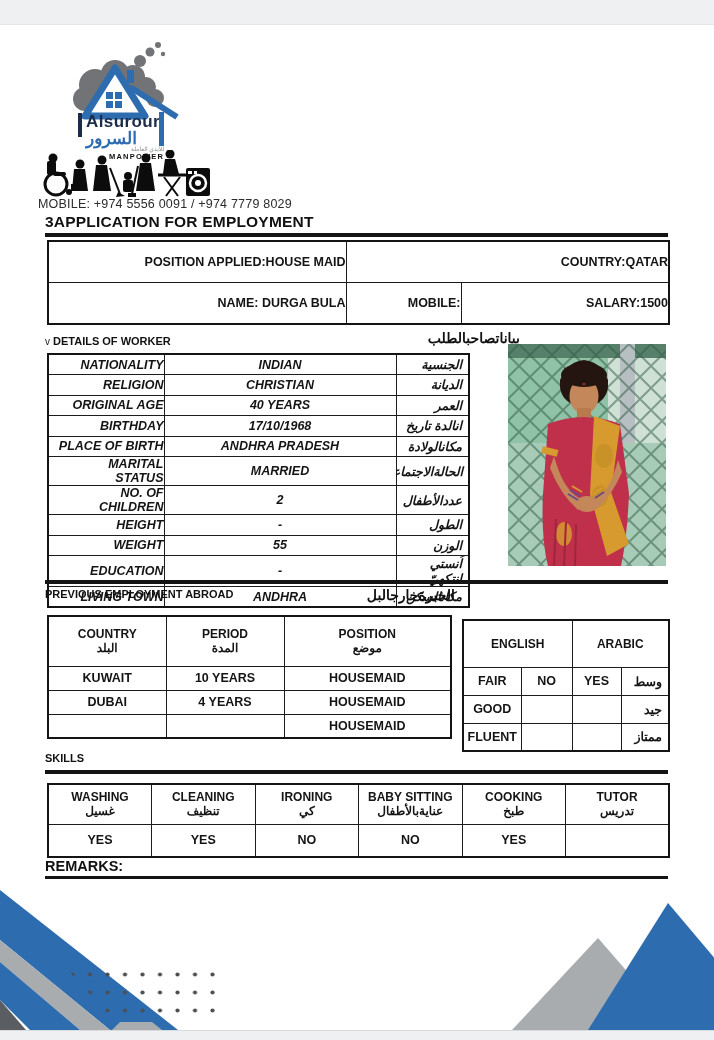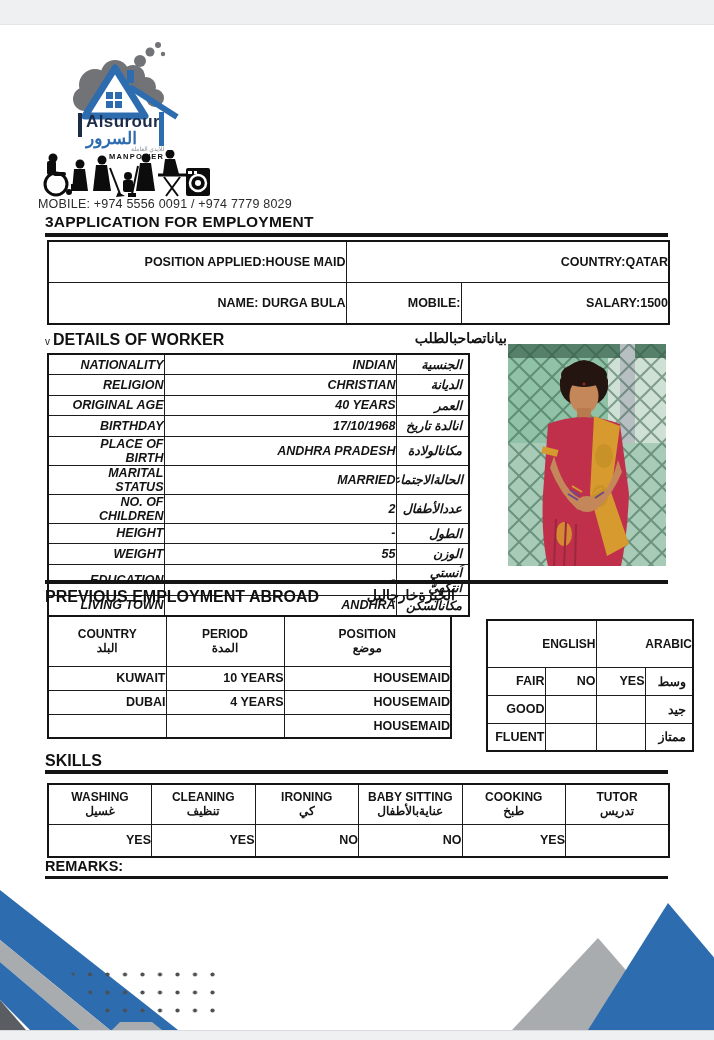--- a/index.html
+++ b/index.html
@@ -3,31 +3,31 @@
 <meta charset="utf-8">
 <style>
   html,body{margin:0;padding:0;background:#9a9a9a;}
   #page{position:relative;width:714px;height:1040px;margin:0 auto;background:#ffffff;
         font-family:"Liberation Sans",sans-serif;color:#1a1a1a;overflow:hidden;}
   .abs{position:absolute;}
   .rule{position:absolute;background:#141414;}
   .bar{position:absolute;left:0;width:714px;background:#eff0f2;}
   
   .h-title{font-size:15.5px;font-weight:800;letter-spacing:.2px;color:#111;}
-  .h-sec{font-size:16px;font-weight:800;color:#111;}
+  .h-sec{font-size:11px;font-weight:800;color:#111;}
   .h-ar{font-size:14px;font-weight:800;color:#111;text-align:right;direction:rtl;}
   .small-v{font-size:10px;font-weight:400;margin-right:3px;color:#222;}
   .mobile-line{font-size:12.5px;font-weight:500;color:#2b2b2b;letter-spacing:.2px;}
   
   table{border-collapse:collapse;table-layout:fixed;position:absolute;background:#fff;}
   td,th{border:1px solid #1c1c1c;font-size:12.5px;font-weight:600;color:#141414;
         padding:0;overflow:hidden;vertical-align:middle;}
   .t-outer{border:2px solid #141414;}
   .pl{padding-left:10px;text-align:right;}
-  .ctr{text-align:right;}
+  .ctr{text-align:center;}
   .ar{text-align:right;direction:rtl;padding-right:6px;font-size:12.5px;}
   .hdr2 .en{display:block;font-size:12px;font-weight:700;text-align:center;}
   .hdr2 .arr{display:block;font-size:12px;font-weight:600;text-align:center;direction:rtl;}
   
   .brand{font-size:17px;font-weight:800;color:#1d2c49;letter-spacing:.4px;}
   .brand-ar{font-size:17px;font-weight:800;color:#2e6cb0;direction:rtl;}
   .tag-ar{font-size:6px;color:#8a8c8f;direction:rtl;}
   .manpower{font-size:7.5px;font-weight:800;color:#101010;letter-spacing:1.2px;}
 </style>
 </head>
@@ -122,21 +122,21 @@
       <td class="pl">NAME: DURGA BULA</td>
       <td class="pl">MOBILE:</td>
       <td class="pl">SALARY:1500</td>
     </tr>
   </tbody>
     </table>
 
   <div class="abs" style="left:45px;top:331px;">
     <span class="small-v">v</span><span class="h-sec">DETAILS OF WORKER</span>
   </div>
-  <div class="abs h-ar" style="left:387px;top:330px;width:120px;">بياناتصاحبالطلب</div>
+  <div class="abs h-ar" style="left:400px;top:330px;width:120px;">بياناتصاحبالطلب</div>
 
   <table class="t-outer" style="left:47px;top:353px;width:421px;font-style:italic;">
     <colgroup>
         <col style="width:116px">
         <col style="width:232px">
         <col style="width:73px">
       </colgroup>
     <tbody>
         <tr style="height:20.5px">
           <td class="pl" style="padding-left:8px">NATIONALITY</td>
@@ -152,21 +152,21 @@
           <td class="pl" style="padding-left:8px">ORIGINAL AGE</td>
           <td class="ctr">40 YEARS</td>
           <td class="ar">العمر</td>
         </tr>
     <tr style="height:20.5px">
           <td class="pl" style="padding-left:8px">BIRTHDAY</td>
           <td class="ctr">17/10/1968</td>
           <td class="ar">انالدة تاريخ</td>
         </tr>
     <tr style="height:20.5px">
-          <td class="pl" style="padding-left:16px">PLACE OF BIRTH</td>
+          <td class="pl" style="padding-left:8px">PLACE OF BIRTH</td>
           <td class="ctr">ANDHRA PRADESH</td>
           <td class="ar">مكانالولادة</td>
         </tr>
     <tr style="height:20.5px">
           <td class="pl" style="">MARITAL STATUS</td>
           <td class="ctr">MARRIED</td>
           <td class="ar">الحالةالاجتماعية</td>
         </tr>
     <tr style="height:20.5px">
           <td class="pl" style="padding-left:8px">NO. OF CHILDREN</td>
@@ -273,21 +273,21 @@
           <td class="ctr">HOUSEMAID</td>
         </tr>
     <tr style="height:24px">
           <td class="ctr"></td>
           <td class="ctr"></td>
           <td class="ctr">HOUSEMAID</td>
         </tr>
   </tbody>
     </table>
 
-  <table class="t-outer" style="left:486px;top:619px;width:206px;border-radius:15px;">
+  <table class="t-outer" style="left:462px;top:619px;width:206px;border-radius:15px;">
     <colgroup>
         <col style="width:58px">
         <col style="width:51px">
         <col style="width:49px">
         <col style="width:48px">
       </colgroup>
     <tbody>
         <tr style="height:47px">
       <th class="ctr" colspan="2" style="font-size:12px">ENGLISH</th>
       <th class="ctr" colspan="2" style="font-size:12px">ARABIC</th>

